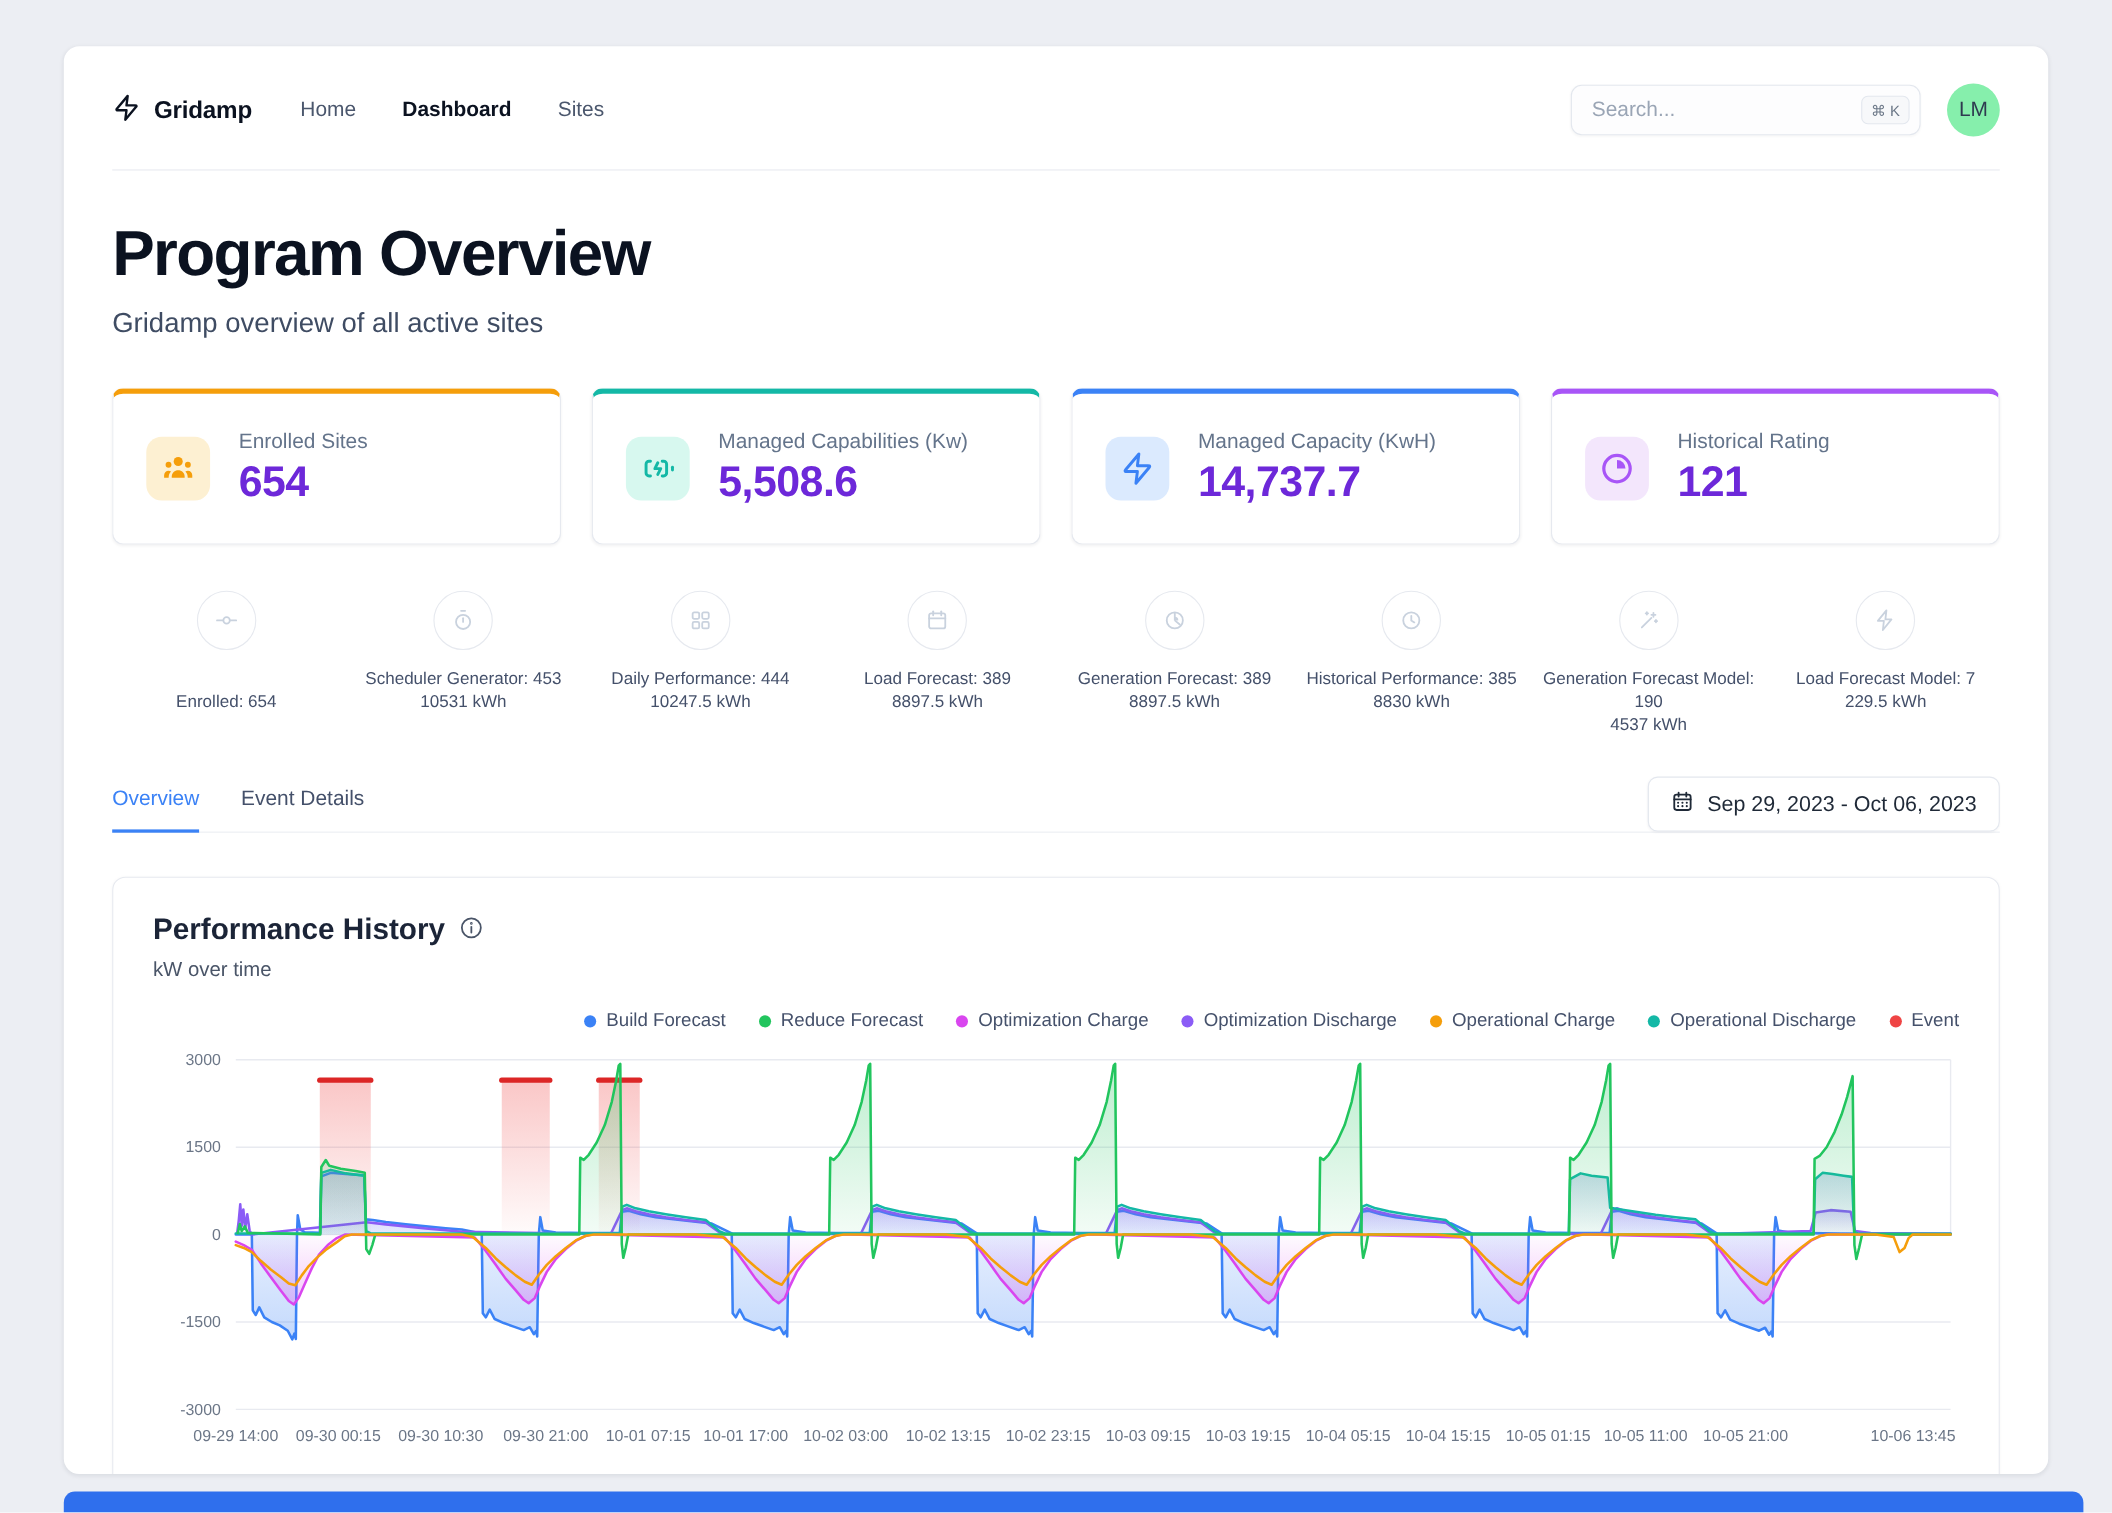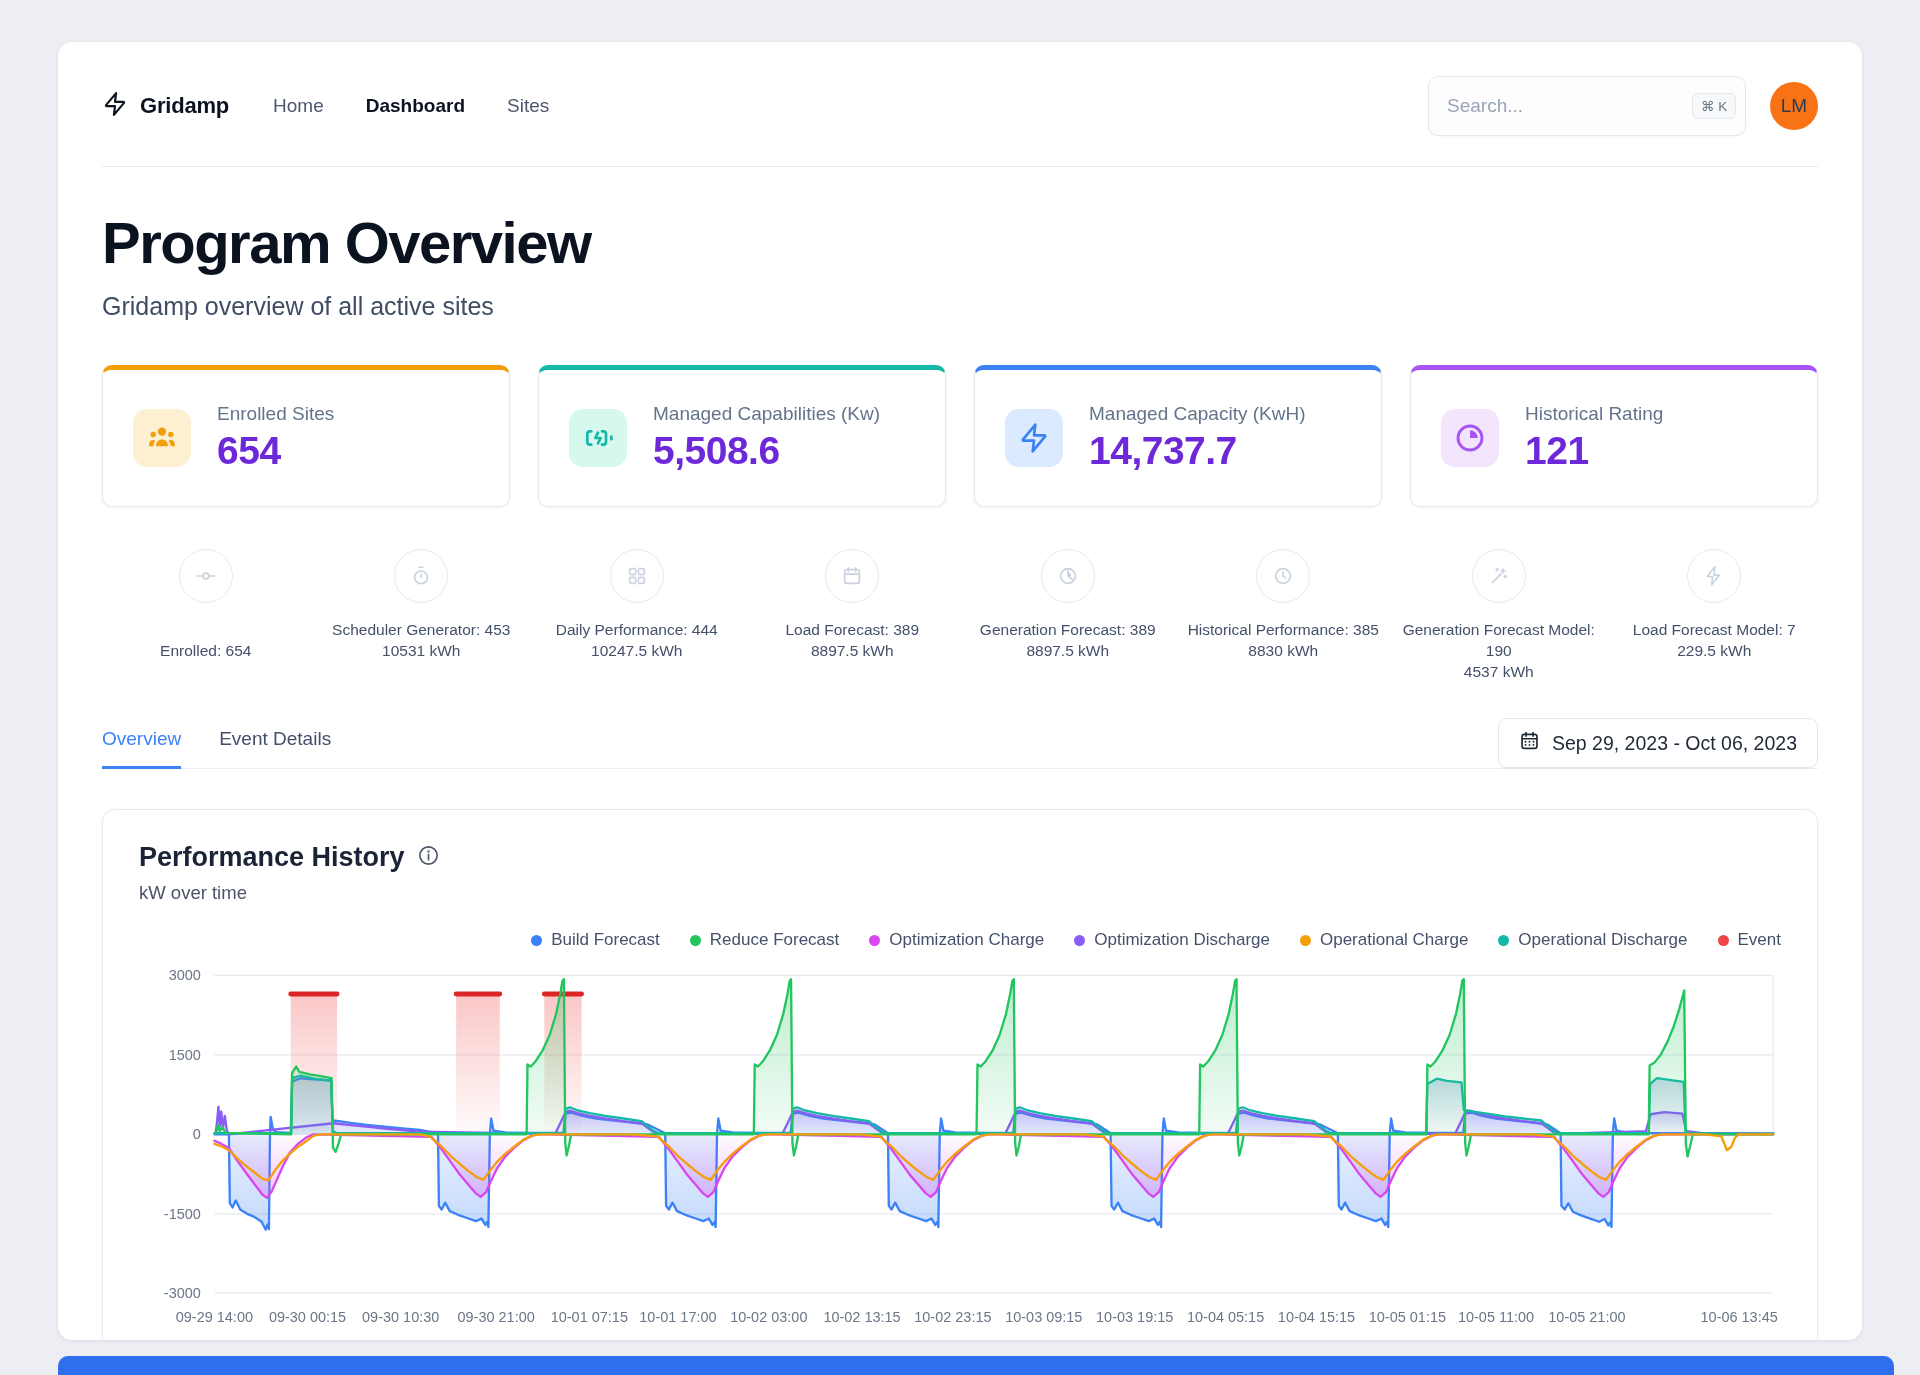--- a/index.html
+++ b/index.html
@@ -10,25 +10,25 @@
   .content { padding:0 44px; }
 
   
   .hdr { display:flex; align-items:center; padding:34px 0 30px; border-bottom:1px solid #e8eaf0; }
   .brand { display:flex; align-items:center; gap:12px; }
   .brand-name { font-size:22px; font-weight:bold; color:#0b1220; letter-spacing:-.2px; }
   .nav { display:flex; gap:42px; margin-left:44px; font-size:19px; }
   .nav-item { color:#4b576d; cursor:pointer; }
   .nav-item.active { color:#0b1220; font-weight:bold; }
   .hdr-right { margin-left:auto; display:flex; align-items:center; gap:24px; }
-  .search { width:318px; height:60px; border:1px solid #e3e7ee; border-radius:10px; background:#fdfdfe; display:flex; align-items:center; padding:0 10px 0 18px; box-shadow:0 1px 2px rgba(15,23,42,.03); }
+  .search { width:318px; height:46px; border:1px solid #e3e7ee; border-radius:10px; background:#fdfdfe; display:flex; align-items:center; padding:0 10px 0 18px; box-shadow:0 1px 2px rgba(15,23,42,.03); }
   .search input { border:none; outline:none; background:transparent; flex:1; font-size:19px; color:#334155; font-family:inherit; }
   .search input::placeholder { color:#9aa5b5; }
   .kbd { font-size:13.5px; color:#6b7787; background:#f7f8fa; border:1px solid #e3e7ee; border-radius:6px; padding:4px 8px; white-space:nowrap; }
-  .avatar { width:48px; height:48px; border-radius:50%; background:#f97316; display:flex; align-items:center; justify-content:center; font-size:19px; color:#2f3b50; }
+  .avatar { width:48px; height:48px; border-radius:50%; background:#86efac; display:flex; align-items:center; justify-content:center; font-size:19px; color:#2f3b50; }
 
   
   .h1 { margin-top:42px; font-size:58px; font-weight:800; letter-spacing:-1.5px; color:#0b1220; }
   .sub { margin-top:16px; font-size:25px; color:#3f4c63; }
 
   
   .cards { margin-top:44px; display:grid; grid-template-columns:repeat(4,1fr); gap:28px; }
   .card { height:142px; background:#fff; border:1px solid #e6e9ef; border-top:5px solid #999; border-radius:10px; box-shadow:0 1px 3px rgba(15,23,42,.06); display:flex; align-items:center; padding-left:30px; }
   .tile { width:58px; height:58px; border-radius:14px; display:flex; align-items:center; justify-content:center; flex:0 0 auto; }
   .card-tx { margin-left:26px; }

